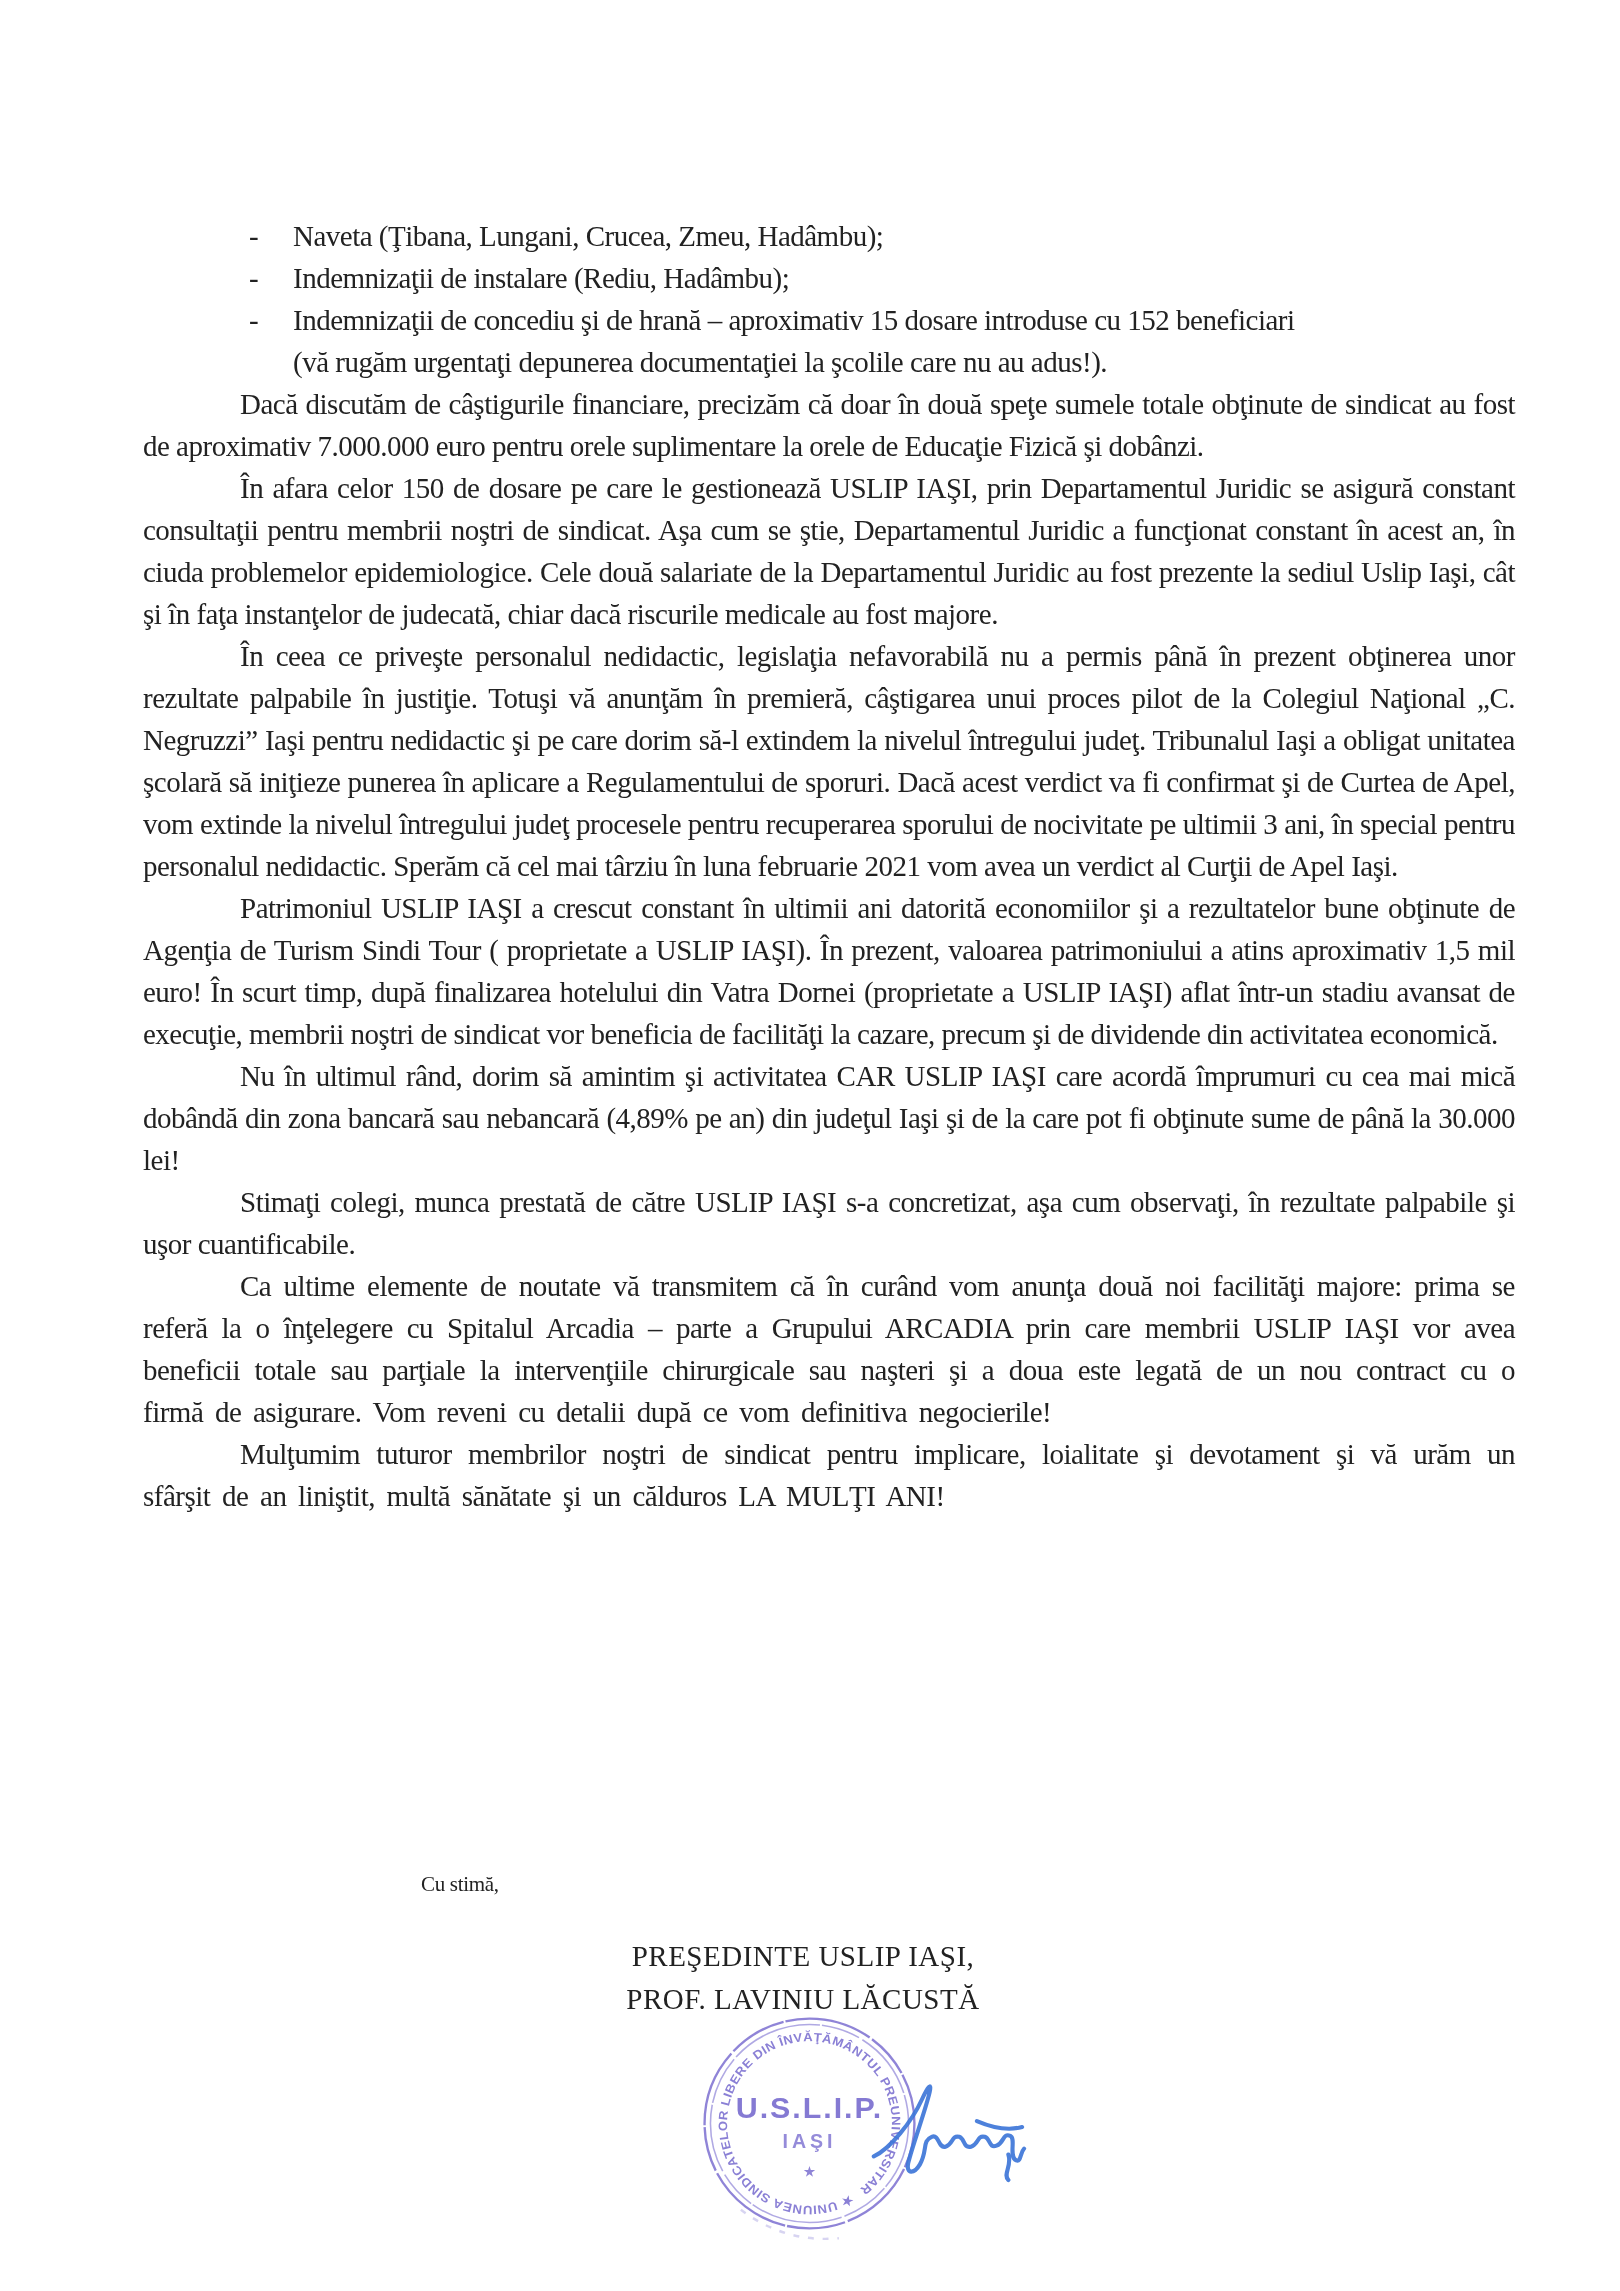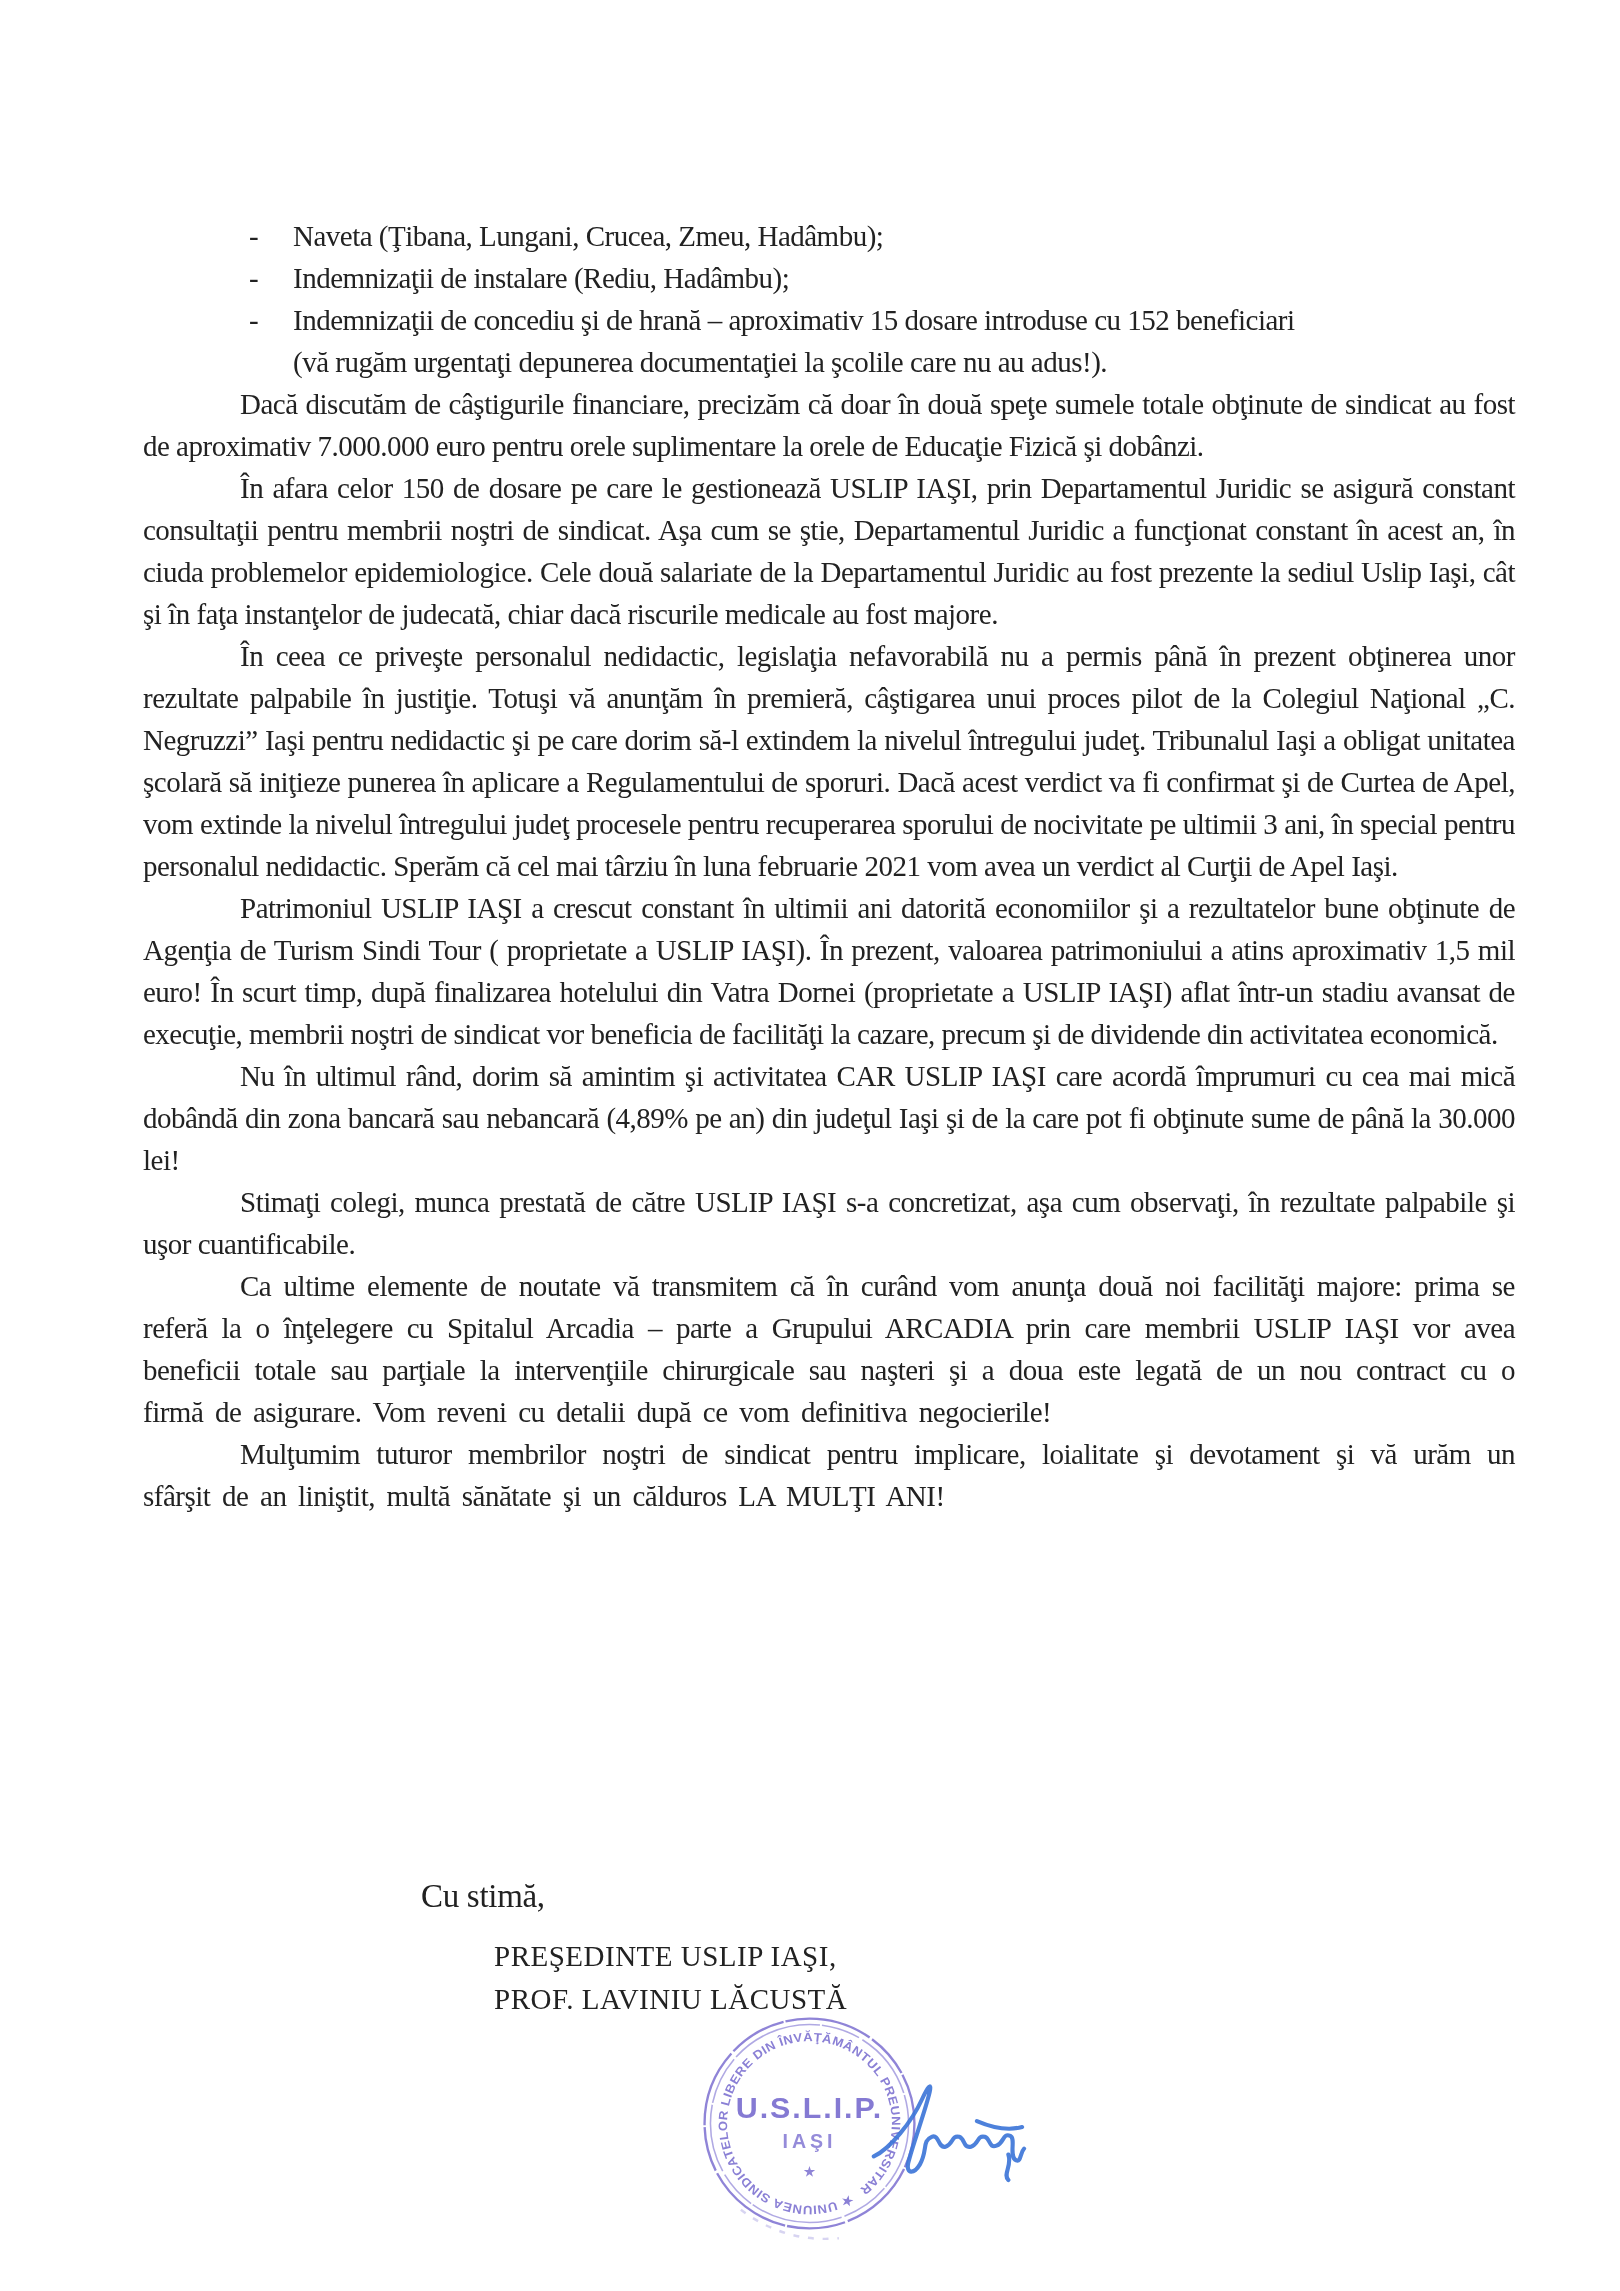--- a/index.html
+++ b/index.html
@@ -16,25 +16,25 @@
     font-size:29px;line-height:42px;letter-spacing:-0.5px;
   }
   .bullet-list{margin:0;}
   .li{position:relative;padding-left:150px;text-align:left;}
   .li .dash{position:absolute;left:106px;top:0;}
   .li-text{white-space:pre-line;}
   .para{margin:0;text-indent:97px;text-align:justify;}
   .para.bold{font-weight:400;word-spacing:4.9px;}
   .closing{
     position:absolute;left:421px;top:1842px;
-    font-size:33px;line-height:42px;letter-spacing:-0.3px;
+    font-size:21px;line-height:42px;letter-spacing:-0.3px;
   }
   .signoff{
-    position:absolute;left:494px;top:1935px;width:686px;
-    text-align:left;font-size:29px;line-height:43px;letter-spacing:0.5px;
+    position:absolute;left:460px;top:1935px;width:686px;
+    text-align:center;font-size:29px;line-height:43px;letter-spacing:0.5px;
   }
   .stamp-svg{position:absolute;left:682px;top:1996px;}
   .sig-svg{position:absolute;left:861px;top:2070px;}
   .stamp-text{
     font-family:"Liberation Sans",sans-serif;font-weight:bold;
     fill:var(--stamp-purple,#7b6fd0);
   }
 </style>
 </head>
 <body>

